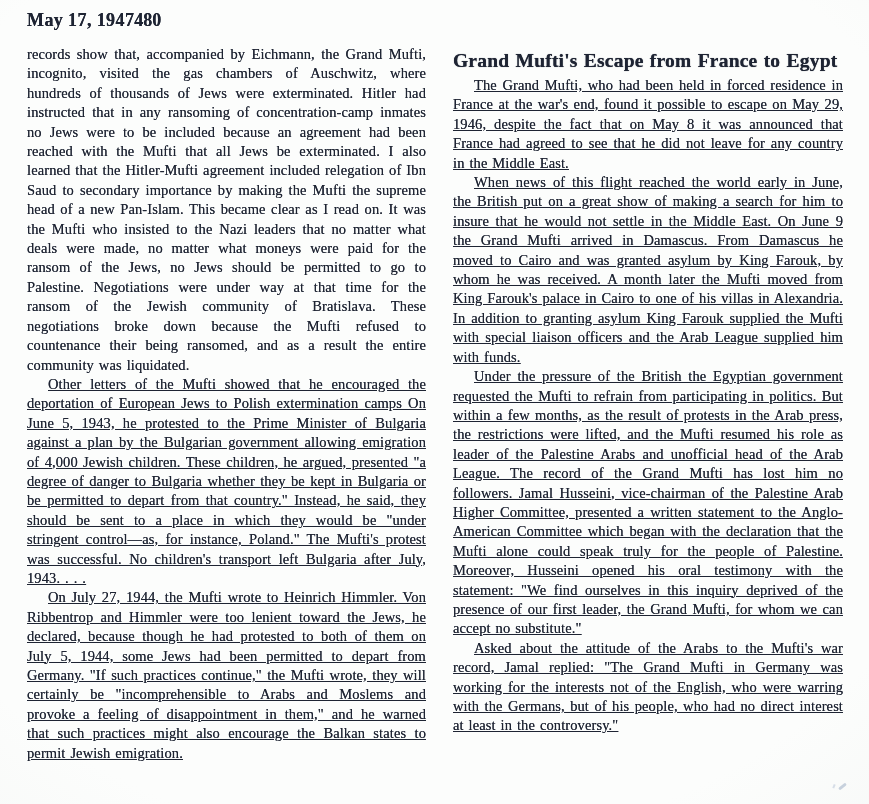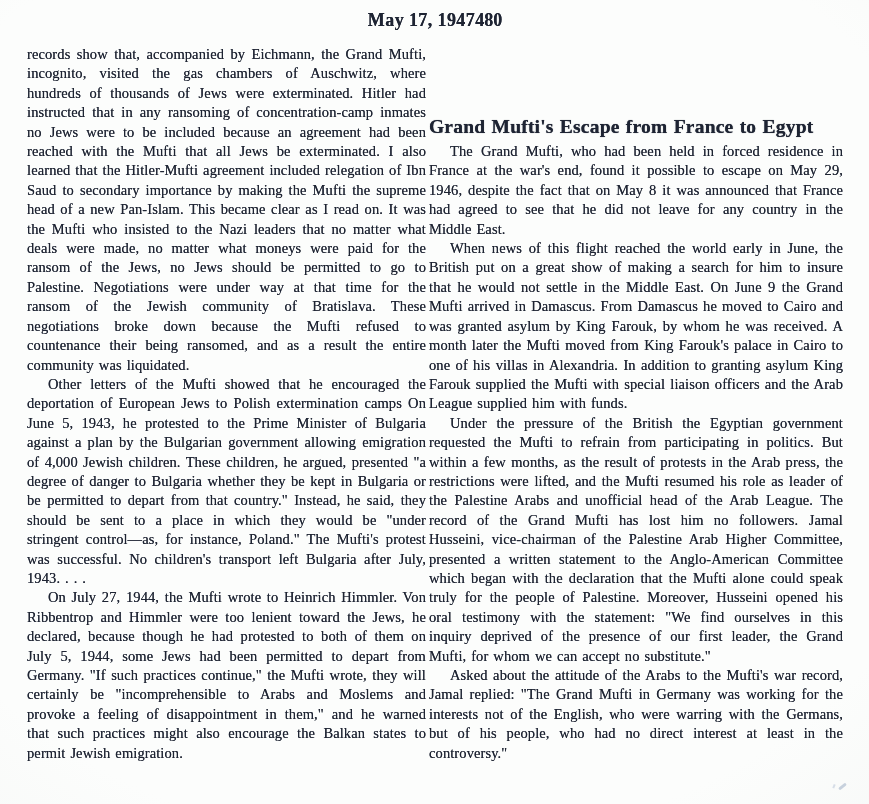--- a/index.html
+++ b/index.html
@@ -14,53 +14,52 @@
     width: 869px;
     height: 804px;
     margin: 0 auto;
     background: radial-gradient(ellipse 120% 110% at 48% 45%, var(--paper) 55%, var(--paper-edge) 100%);
     color: var(--ink);
     font-family: "Liberation Serif", "DejaVu Serif", serif;
     overflow: hidden;
   }
   .page-header {
     display: flex;
-    justify-content: center;
+    justify-content: flex-start;
     align-items: baseline;
     padding: 10px 26px 0 27px;
     height: 44px;
   }
   .date-label {
     font-size: 18px;
     font-weight: bold;
     letter-spacing: 0.4px;
     text-shadow: 0 0 0.6px var(--ink);
   }
   .page-number {
     font-size: 18px;
     font-weight: bold;
     text-shadow: 0 0 0.6px var(--ink);
   }
   .columns {
     display: flex;
-    gap: 3px;
+    gap: 27px;
     padding: 0 26px 0 27px;
-    align-items: flex-end;
   }
   .col {
     text-align: justify;
     font-size: 14.5px;
     line-height: 19.4px;
     word-spacing: 1.2px;
     letter-spacing: 0.1px;
     text-shadow: 0 0 0.55px rgba(30, 36, 51, 0.85);
   }
   .col-left  { width: 399px; padding-top: 1px; }
   .col-right { width: 396px; flex: 1; }
-  .col p.indent { text-indent: 1.45em; }
+  .col p.indent { text-indent: 1.45em; text-decoration: underline; }
   .col p.no-indent { text-indent: 0; }
   .article-heading {
     font-size: 19.5px;
     font-weight: bold;
     line-height: 24px;
     padding-top: 5px;
     margin-bottom: 3px;
     letter-spacing: 0.2px;
     text-align: left;
     text-shadow: 0 0 0.7px var(--ink);

